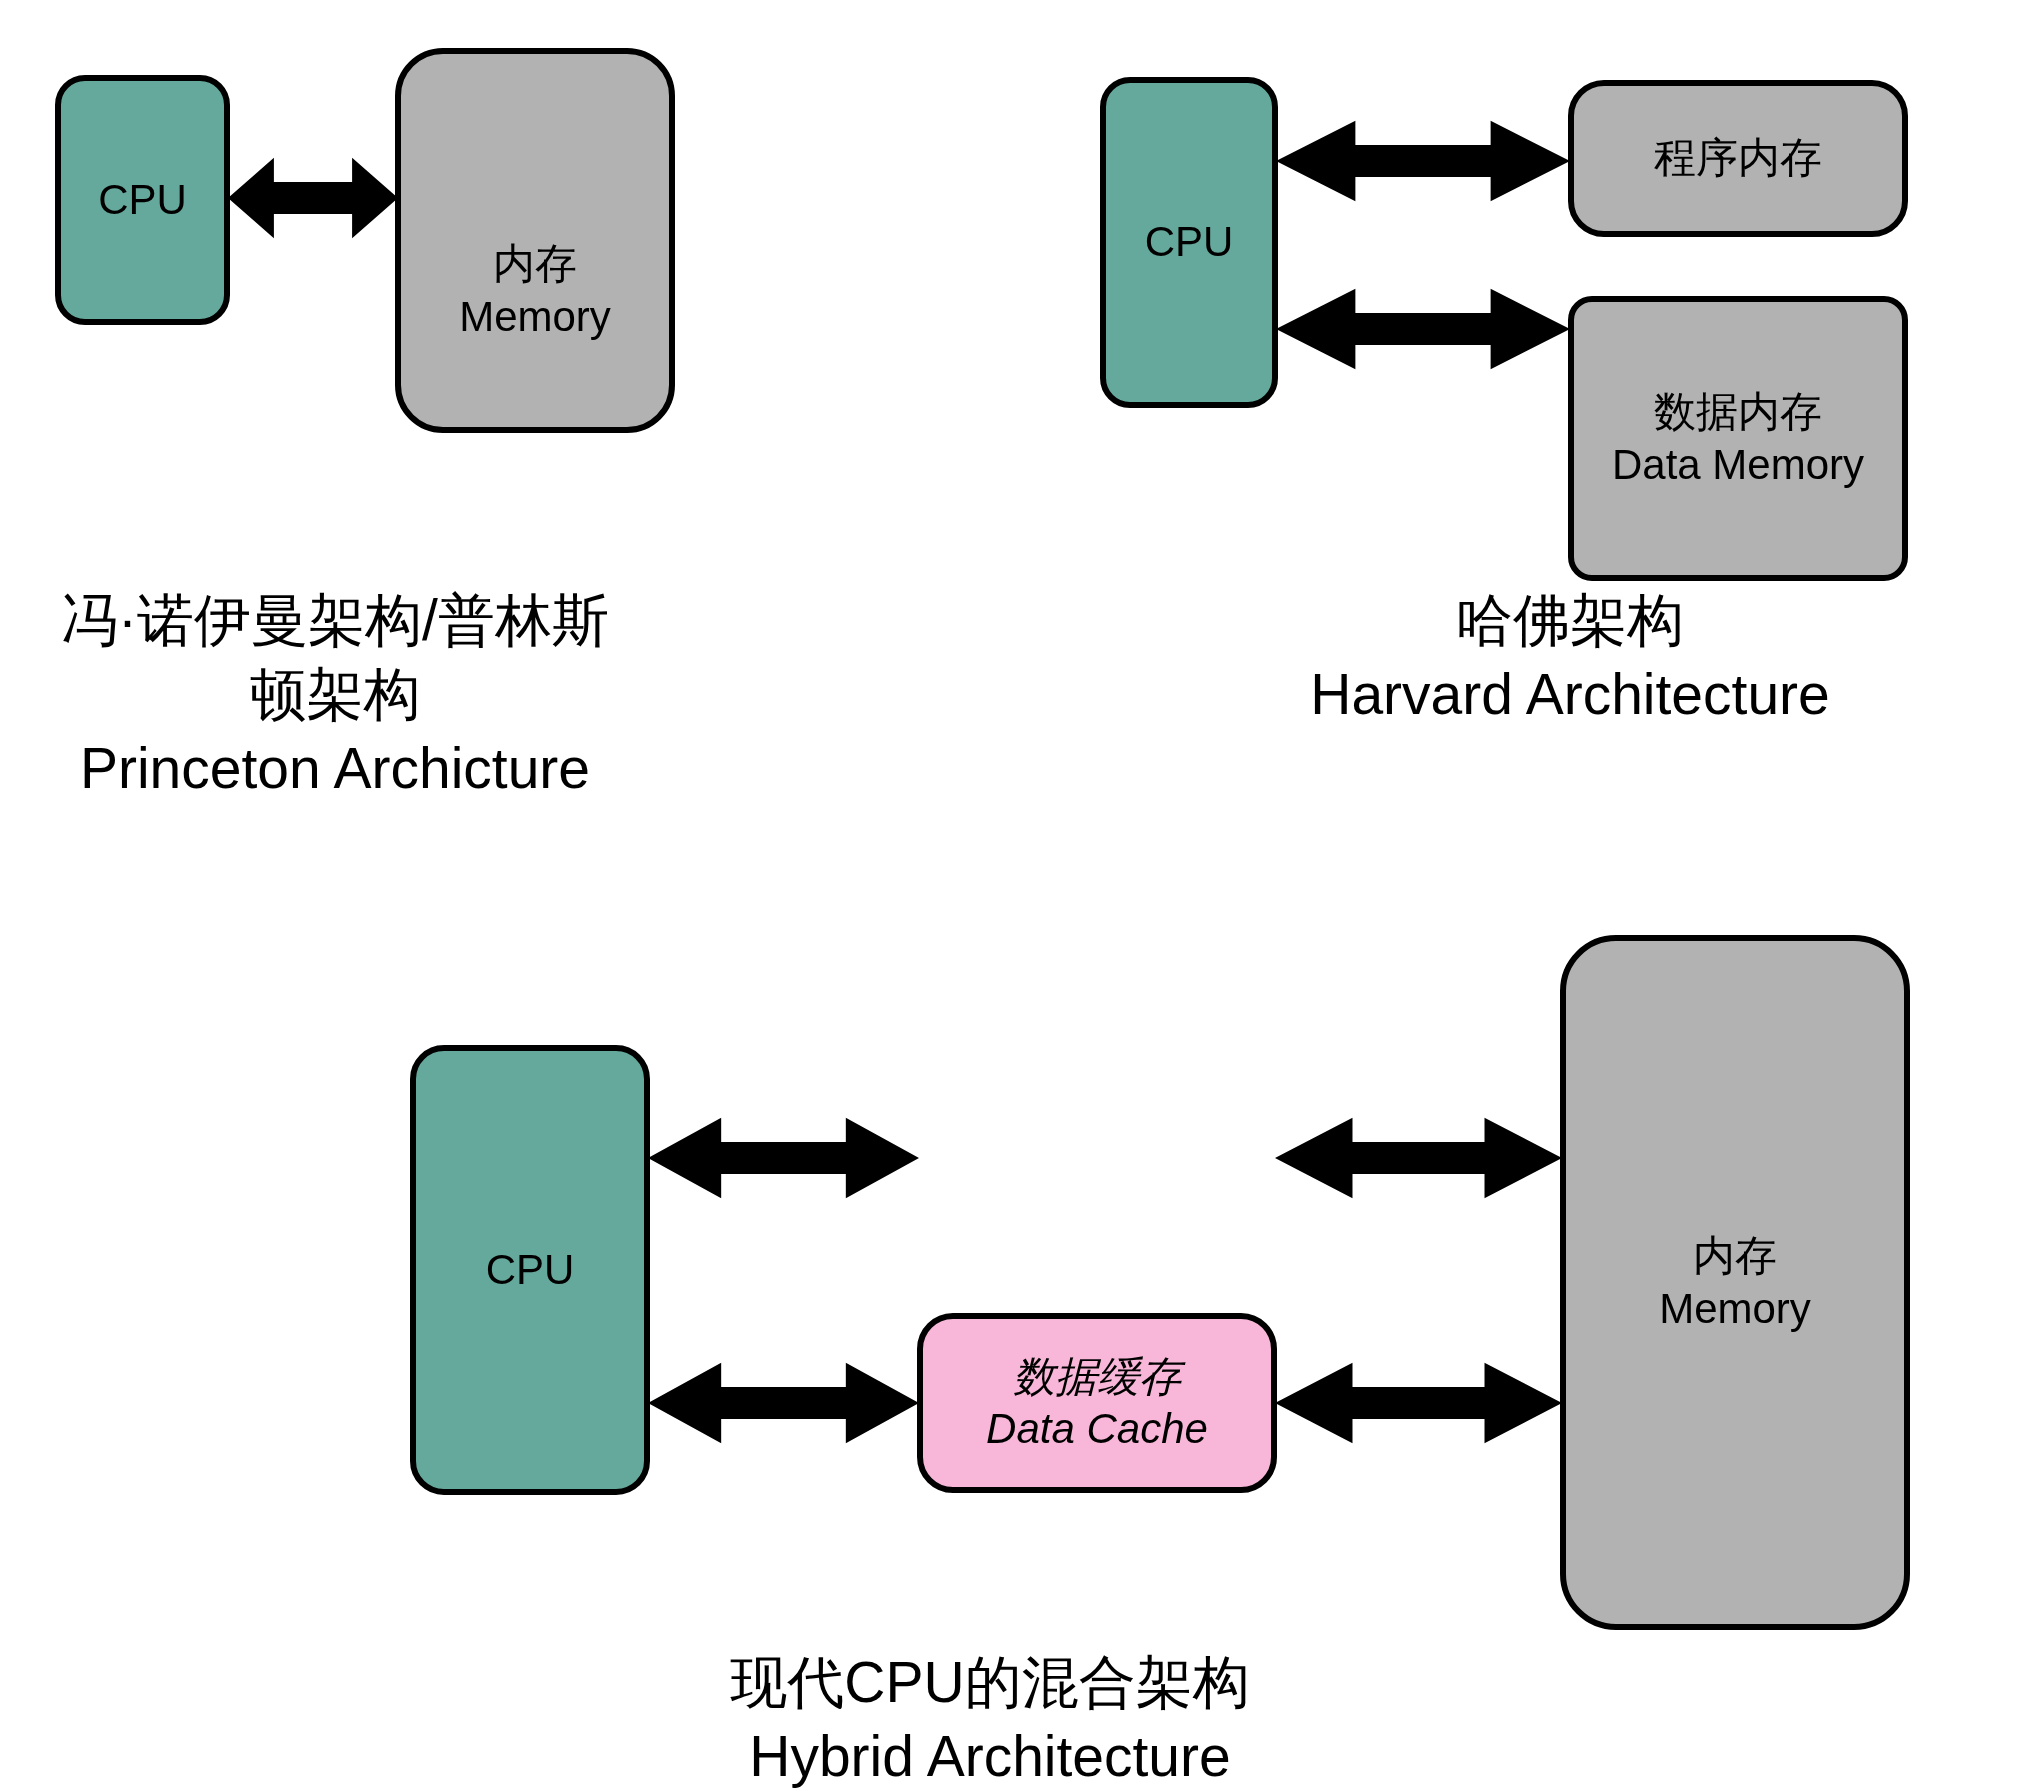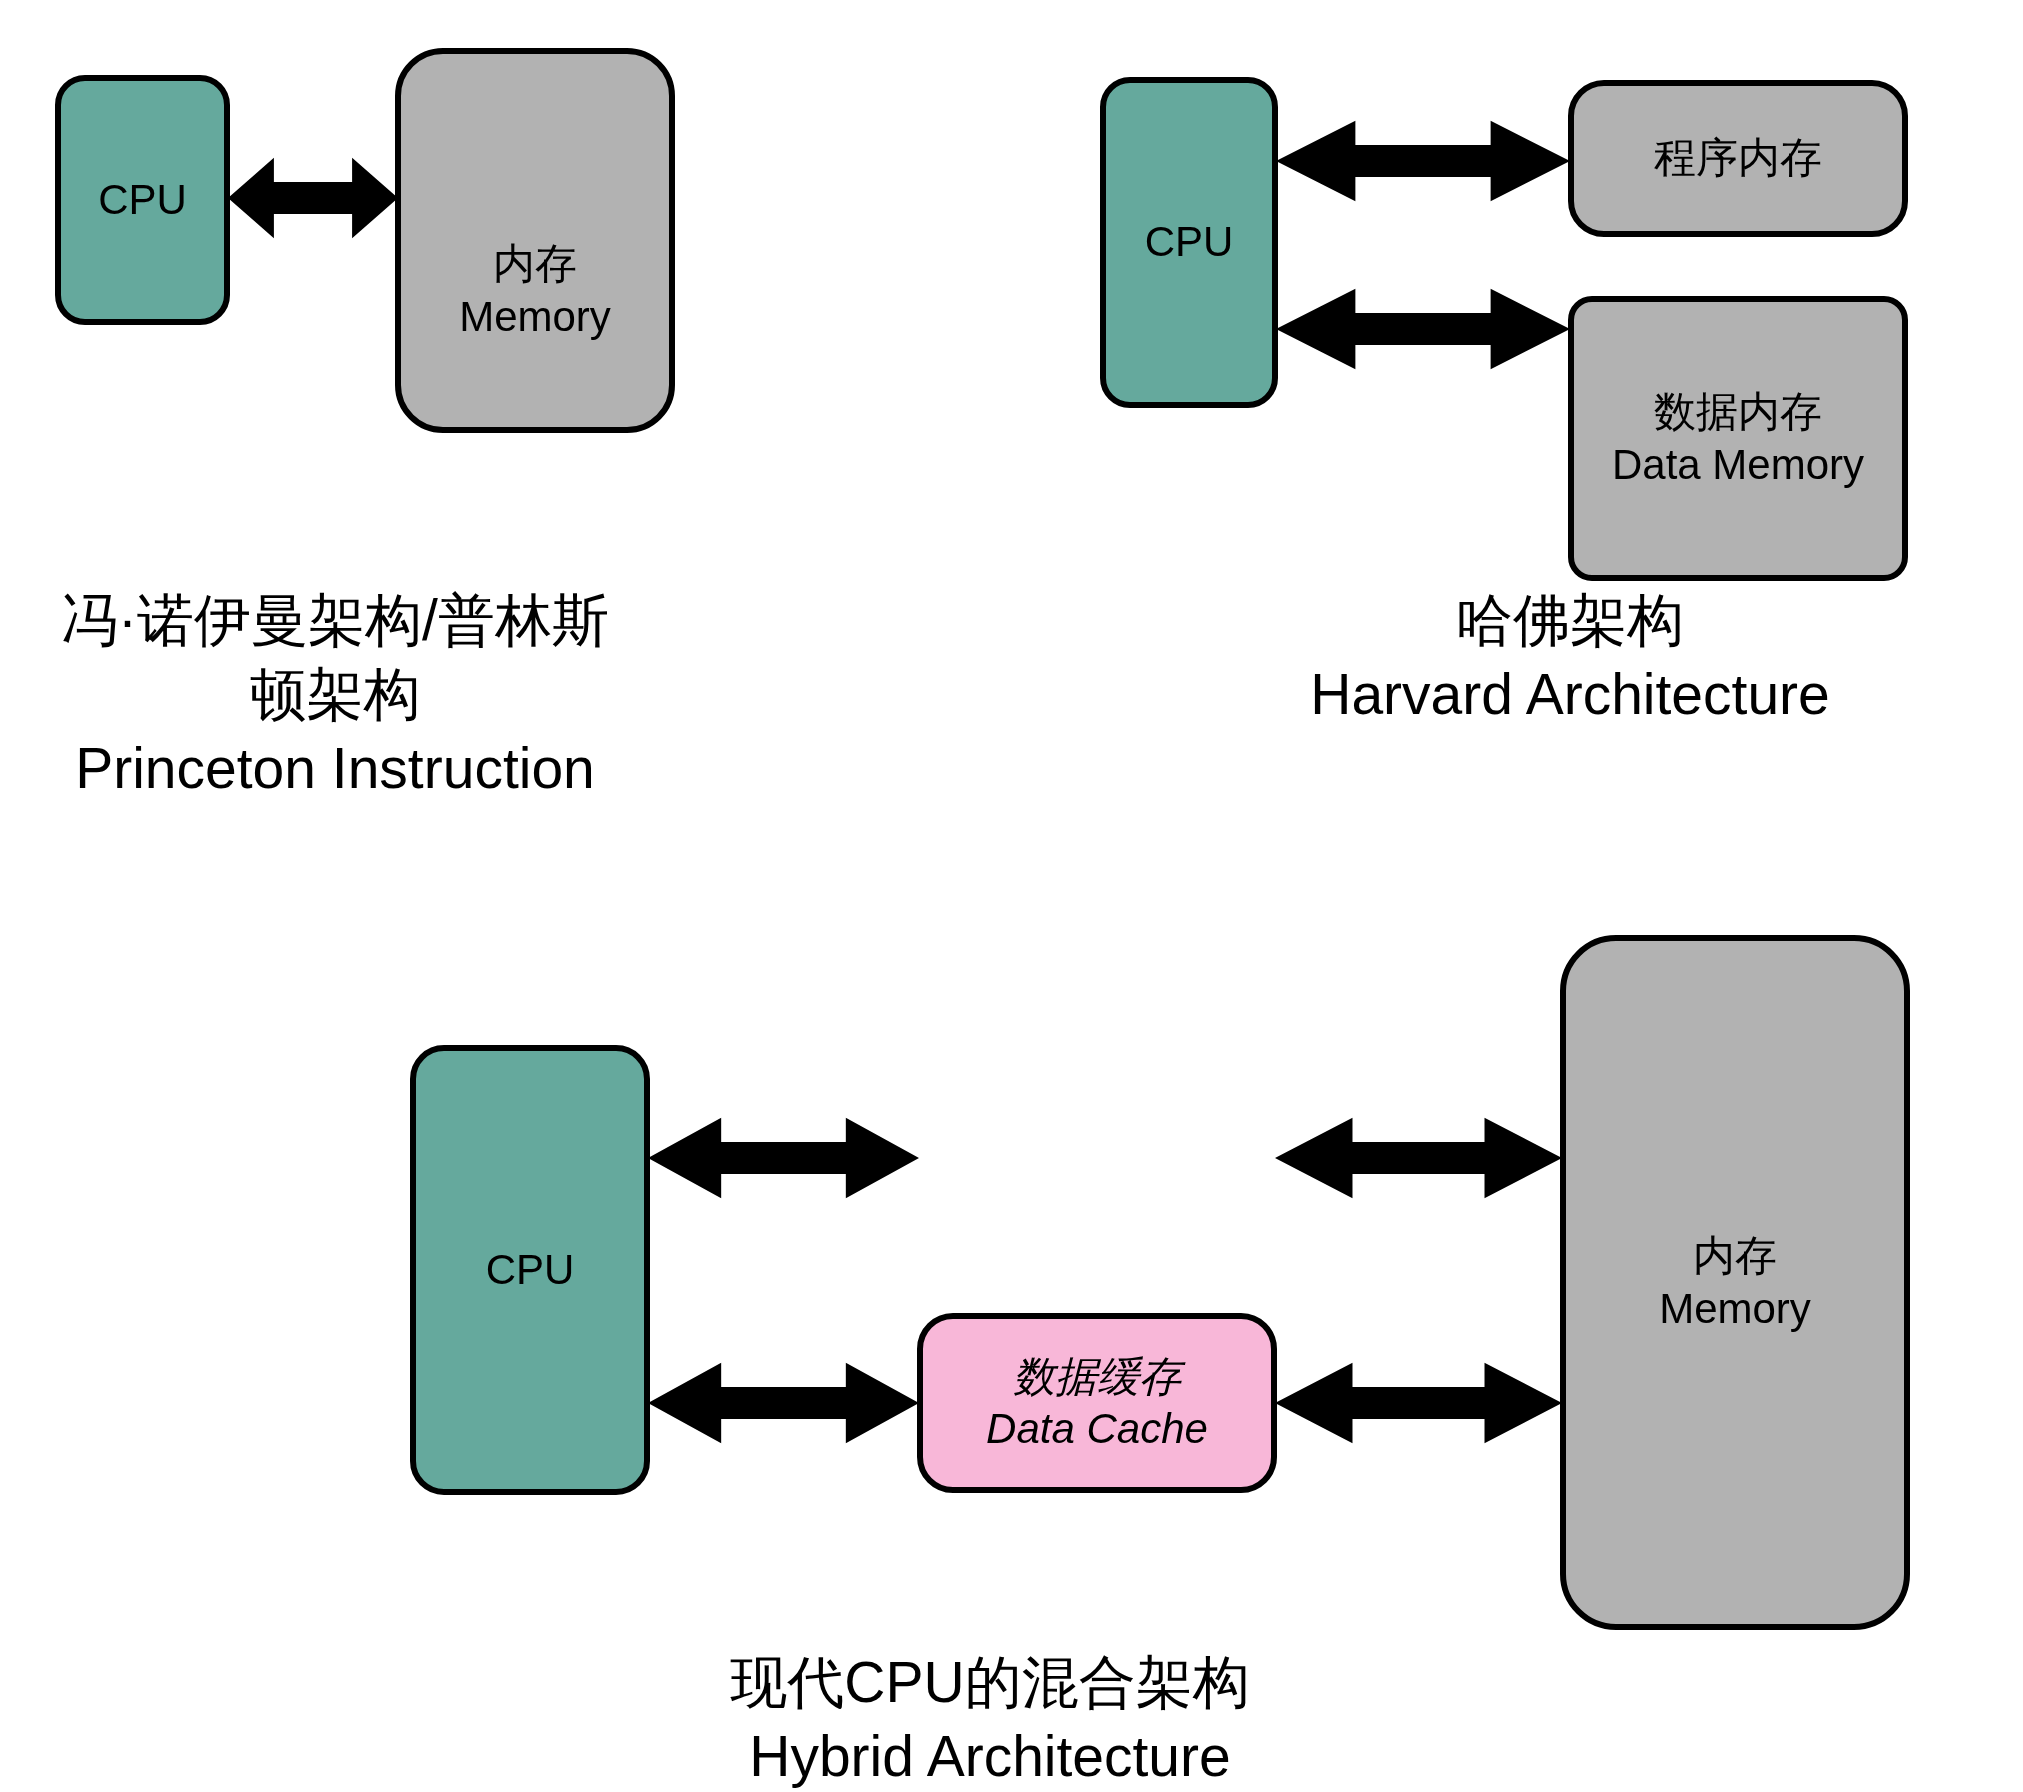--- a/index.html
+++ b/index.html
@@ -93,21 +93,21 @@
 
   <div class="node mem mem1">
     <div class="label-block">
       <div>内存</div>
       <div>Memory</div>
     </div>
   </div>
 
   <div class="caption cap1">
     <div>冯·诺伊曼架构/普林斯顿架构</div>
-    <div>Princeton Instruction</div>
+    <div>Princeton Archicture</div>
   </div>
 
   <div class="node cpu cpu2">
     <span>CPU</span>
   </div>
 
   <div class="arrow arr2a">
     <svg viewBox="0 0 100 56" preserveAspectRatio="none">
       <polygon points="0,28 27,3 27,18 73,18 73,3 100,28 73,53 73,38 27,38 27,53"></polygon>
     </svg>

